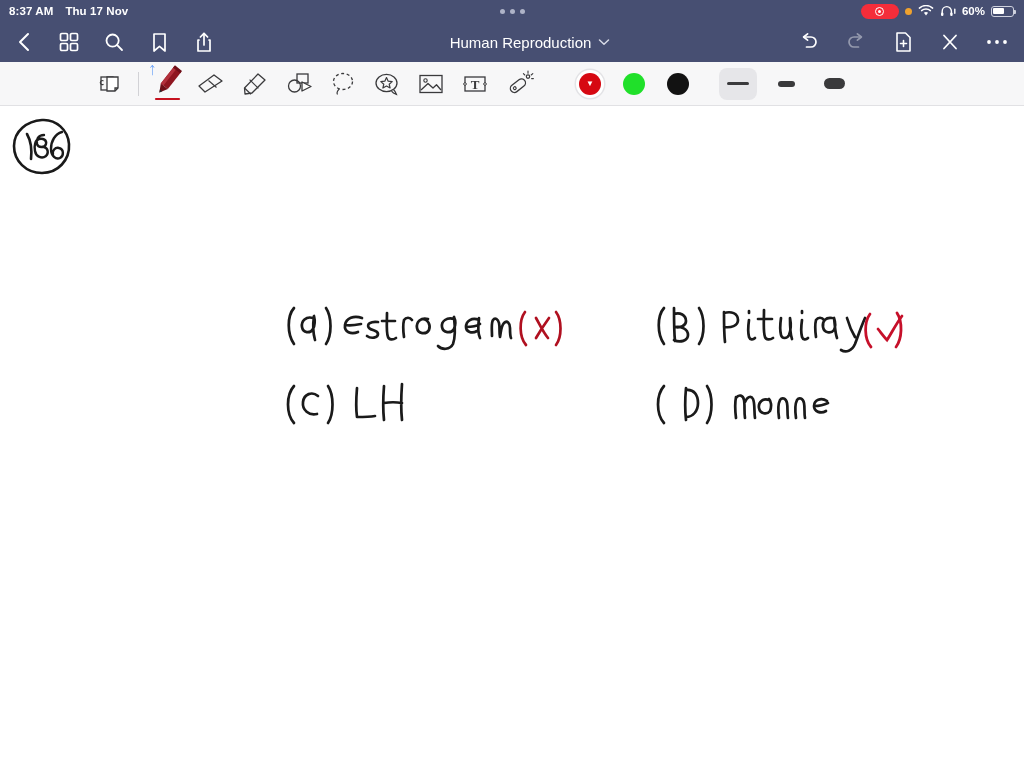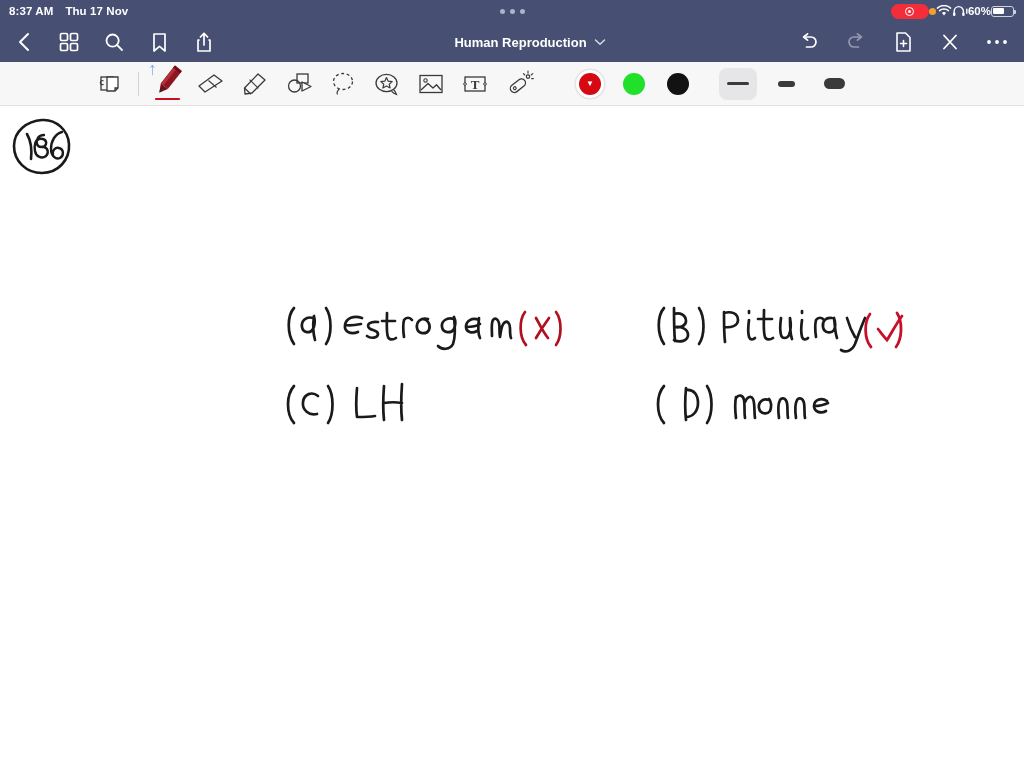--- a/index.html
+++ b/index.html
@@ -15,21 +15,21 @@
   .statusbar {
     position: absolute; top: 0; left: 0; width: 1024px; height: 22px;
     background: #474f72;
     display: flex; align-items: center;
     color: #ffffff;
   }
   .status-left { display: flex; align-items: center; gap: 12px; padding-left: 9px; font-size: 11.5px; font-weight: bold; letter-spacing: .1px; }
   .status-center { position: absolute; left: 0; right: 0; display: flex; justify-content: center; align-items: center; pointer-events: none; }
   .handle-dots { display: flex; gap: 5px; }
   .handle-dots i { width: 5px; height: 5px; border-radius: 50%; background: #aeb3c7; display: block; }
-  .status-right { margin-left: auto; display: flex; align-items: center; gap: 0; padding-right: 10px; }
+  .status-right { margin-left: auto; display: flex; align-items: center; gap: 6px; padding-right: 10px; }
   .rec-pill { width: 38px; height: 15px; border-radius: 8px; background: #f42d3a; display: flex; align-items: center; justify-content: center; }
   .rec-pill .ring { width: 9px; height: 9px; border-radius: 50%; border: 1.6px solid #ffffff; display: flex; align-items: center; justify-content: center; }
   .rec-pill .ring b { width: 3px; height: 3px; border-radius: 50%; background: #ffffff; display: block; }
   .orange-dot { width: 7px; height: 7px; border-radius: 50%; background: #f0a22e; display: block; }
   .status-right svg { display: block; }
   .batt-pct { font-size: 11.5px; font-weight: bold; }
   .battery { width: 23px; height: 11px; border: 1.3px solid #cfd2de; border-radius: 3px; position: relative; display: flex; align-items: center; padding: 1.3px; }
   .battery .fill { height: 100%; width: 58%; background: #ffffff; border-radius: 1px; }
   .battery:after { content:""; position: absolute; right: -3.2px; top: 3.2px; width: 2px; height: 4px; background: #cfd2de; border-radius: 0 1px 1px 0; }
 
@@ -38,21 +38,21 @@
     position: absolute; top: 22px; left: 0; width: 1024px; height: 40px;
     background: #474f72; display: flex; align-items: center; color: #ffffff;
   }
   .nav-left { display: flex; align-items: center; gap: 19px; padding-left: 11px; }
   .nav-right { margin-left: auto; display: flex; align-items: center; gap: 21px; padding-right: 14px; }
   .nav-btn { width: 26px; height: 26px; display: flex; align-items: center; justify-content: center; cursor: pointer; }
   .nav-title {
     position: absolute; left: 0; right: 0; display: flex; align-items: center;
     justify-content: center; gap: 7px;
   }
-  .nav-title .t { font-size: 13px; font-weight: bold; color: #ffffff; margin-left: 36px; }
+  .nav-title .t { font-size: 15px; font-weight: normal; color: #ffffff; margin-left: 36px; }
   .dim { opacity: .42; }
 
   
   .toolbar {
     position: absolute; top: 62px; left: 0; width: 1024px; height: 44px;
     background: #f7f7f8;
     border-bottom: 1px solid #e1e1e4;
     display: flex; align-items: center;
   }
   .tool {

